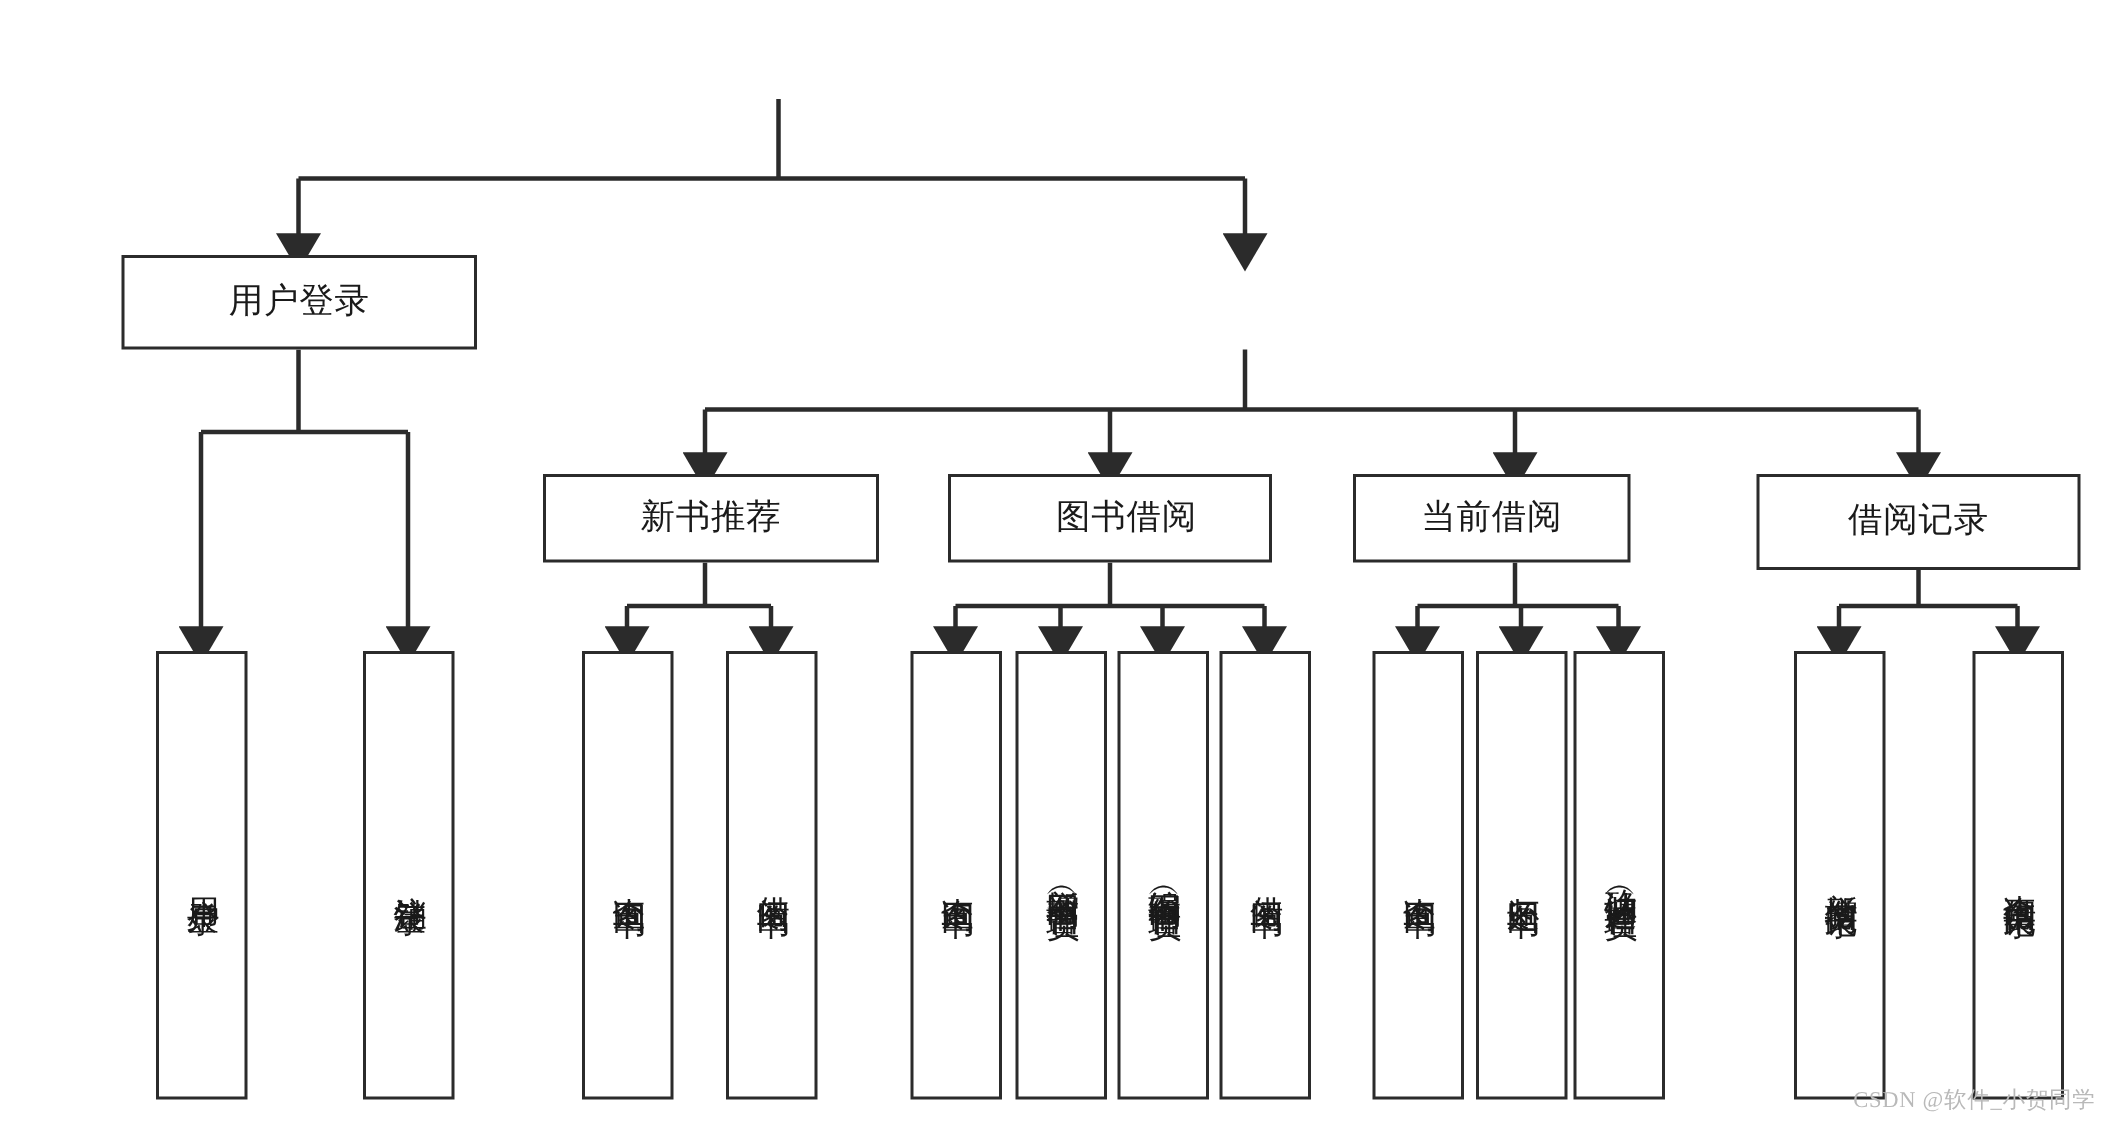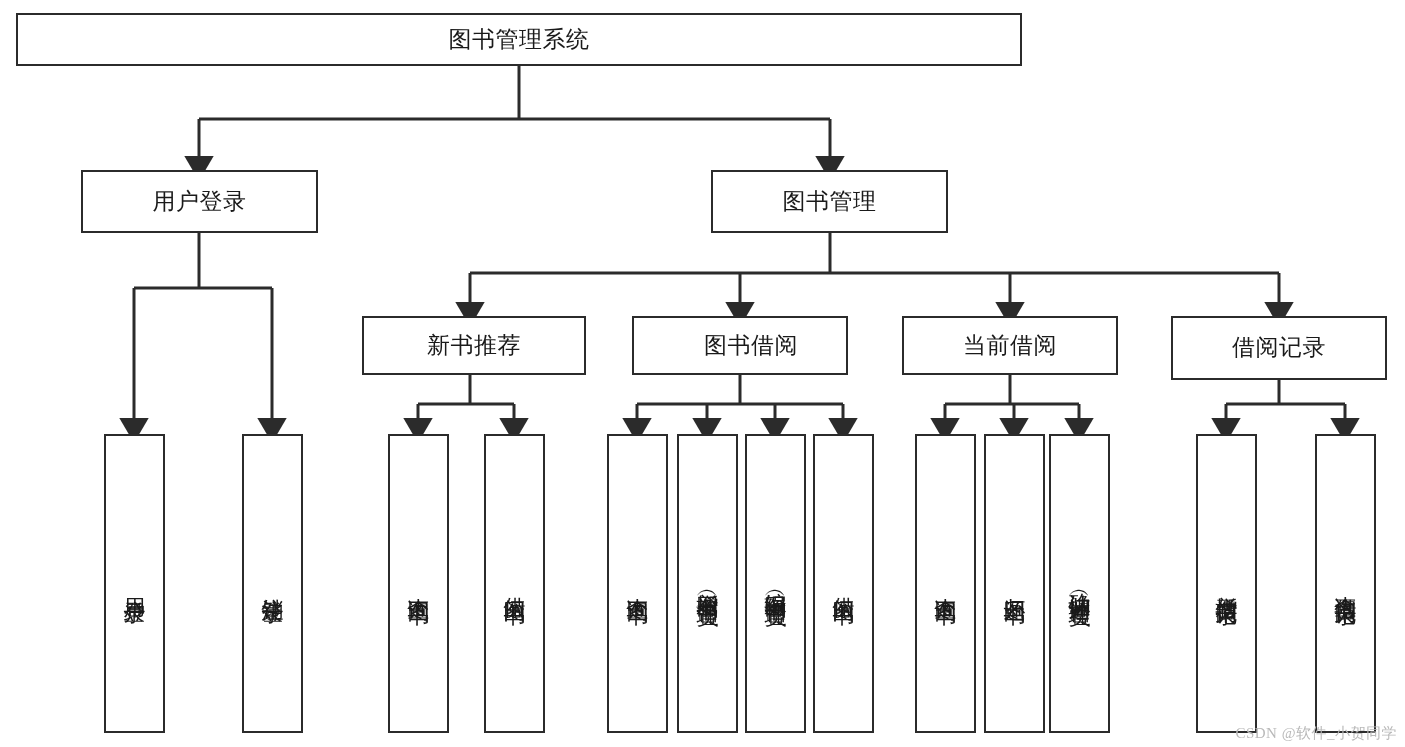--- a/index.html
+++ b/index.html
@@ -120,41 +120,35 @@
       <path d="M 1014 404 L 1014 422" marker-end="url(#arrowhead)"></path>
       <path d="M 1079 404 L 1079 422" marker-end="url(#arrowhead)"></path>
 
       <path d="M 1279 375 L 1279 404"></path>
       <path d="M 1226 404 L 1345 404"></path>
       <path d="M 1226 404 L 1226 422" marker-end="url(#arrowhead)"></path>
       <path d="M 1345 404 L 1345 422" marker-end="url(#arrowhead)"></path>
     </g>
   </svg>
 
-  <div class="node h root" style="left:16px; top:13px; width:1006px; height:53px;">
-    <span>图书管理系统</span>
-  </div>
 
   <div class="node h" style="left:81px; top:170px; width:237px; height:63px;">
     <span>用户登录</span>
   </div>
 
-  <div class="node h" style="left:711px; top:170px; width:237px; height:63px;">
-    <span>图书管理</span>
-  </div>
 
   <div class="node h" style="left:362px; top:316px; width:224px; height:59px;">
     <span>新书推荐</span>
   </div>
 
   <div class="node h" style="left:632px; top:316px; width:216px; height:59px;padding-left:22px;">
     <span>图书借阅</span>
   </div>
 
-  <div class="node h" style="left:902px; top:316px; width:216px; height:59px;">
+  <div class="node h" style="left:902px; top:316px; width:185px; height:59px;">
     <span>当前借阅</span>
   </div>
 
   <div class="node h" style="left:1171px; top:316px; width:216px; height:64px;">
     <span>借阅记录</span>
   </div>
 
   <div class="node v" style="left:104px; top:434px; width:61px; height:299px;">
     <span class="vtext">用户登录</span>
   </div>

